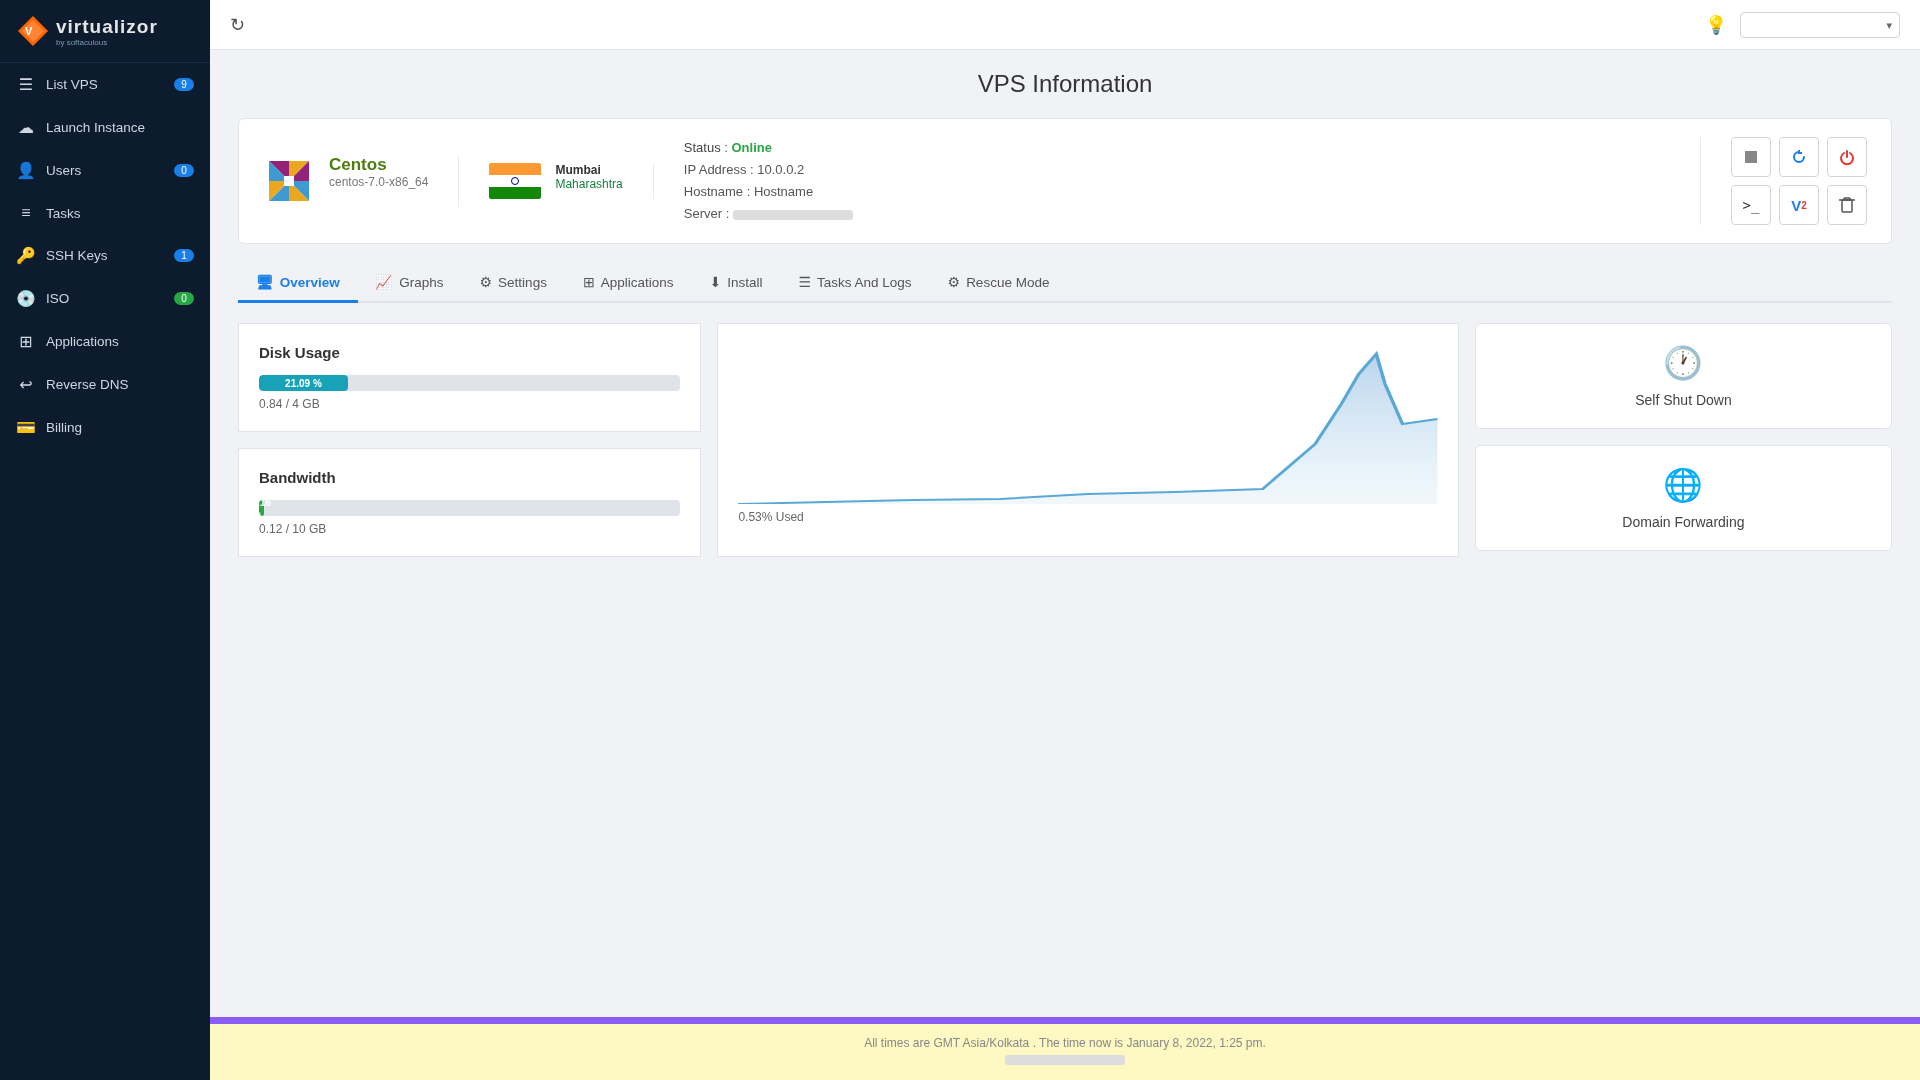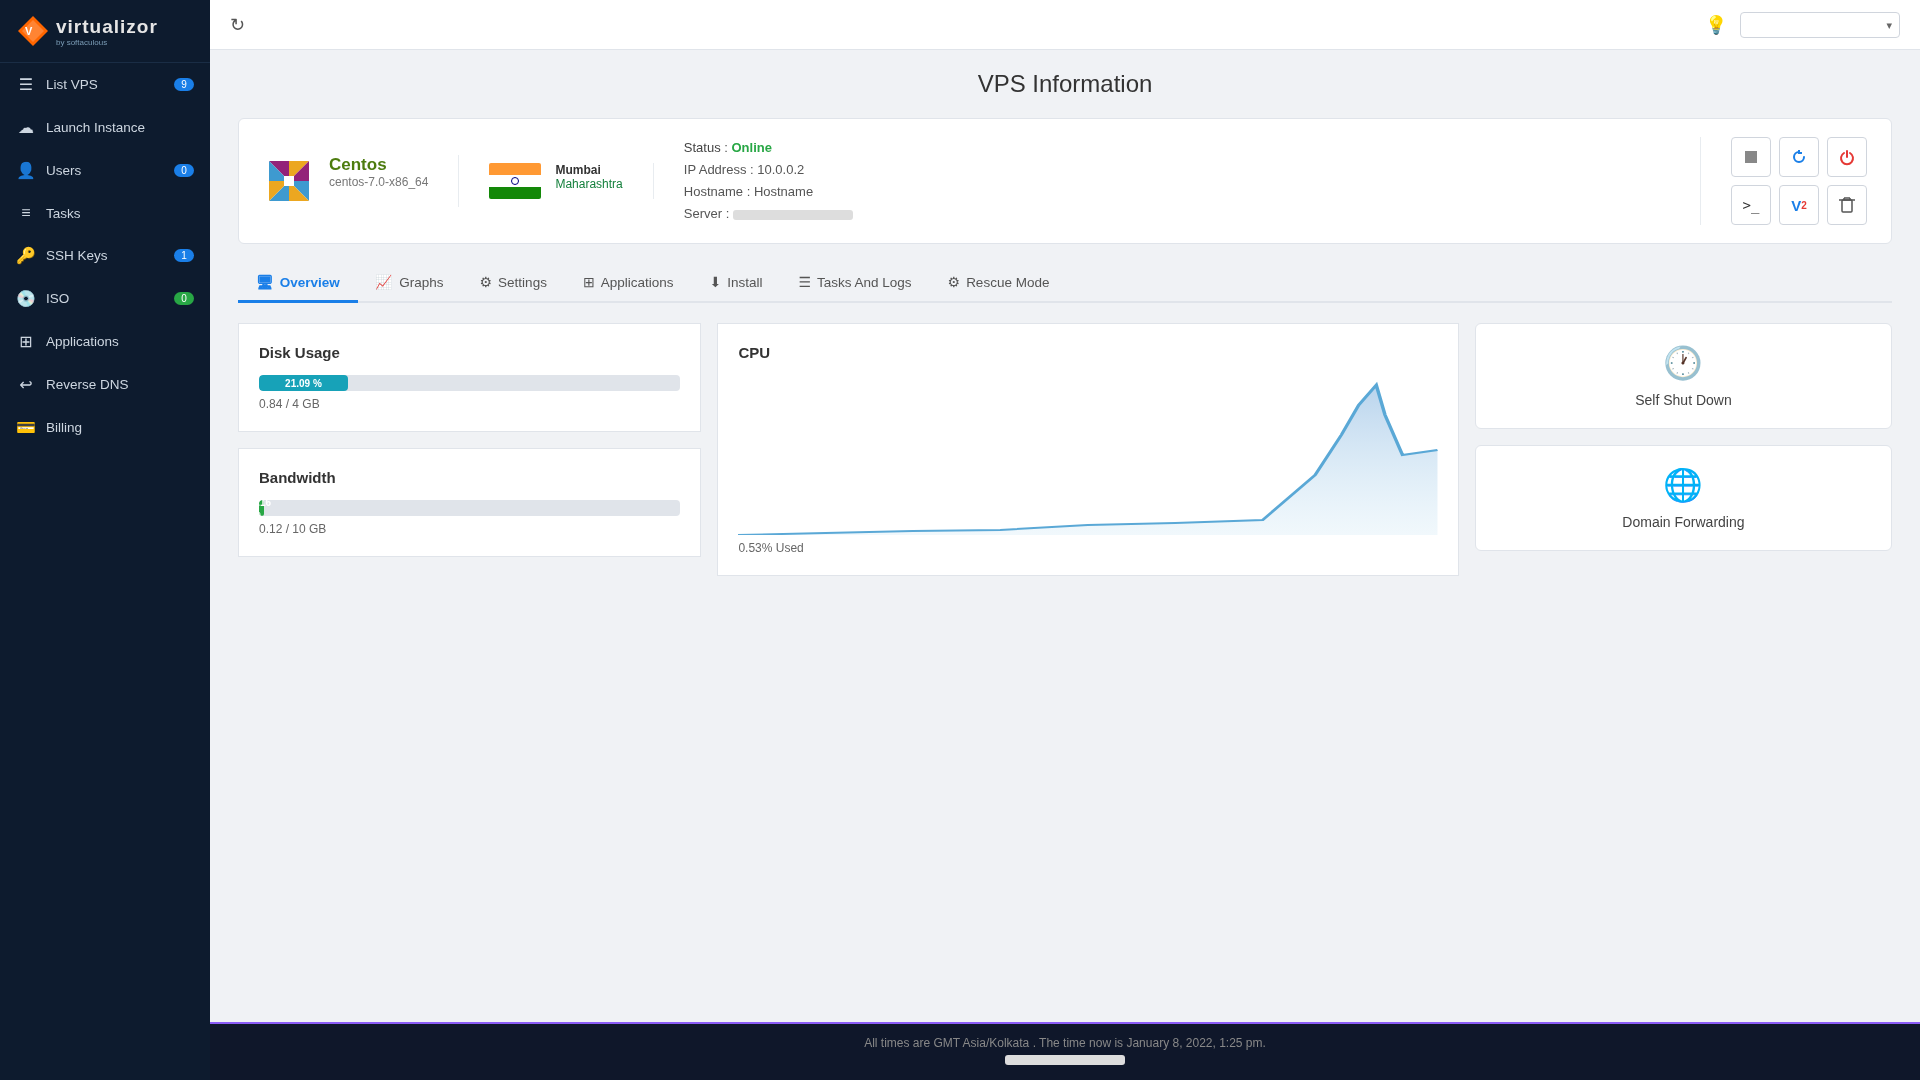--- a/index.html
+++ b/index.html
@@ -232,22 +232,22 @@
       justify-content: center;
       gap: 10px;
       min-height: 100px;
       cursor: pointer;
     }
     .utility-panel .util-icon { font-size: 32px; color: #666; }
     .utility-panel .util-label { font-size: 14px; color: #444; font-weight: 500; text-align: center; }
 
     
     #footer {
-      background: #0f172a;
-      border-top: 2px solid #8b5cf6;
+      background: #fef9c3;
+      border-top: 7px solid #8b5cf6;
       padding: 12px 28px;
       text-align: center;
       font-size: 12px;
       color: #888;
     }
 
     
     .cpu-svg { width: 100%; height: 160px; }
   </style>
 </head>
@@ -488,21 +488,20 @@
           <div class="progress-bar-wrap">
             <div class="progress-bar green" id="bandwidth-bar" style="width: 1.16%;">
               <span>1.16 %</span>
             </div>
           </div>
           <div class="progress-label">0.12 / 10 GB</div>
         </div>
       </div>
 
       <div class="panel" style="display:flex;flex-direction:column;">
-        <div class="panel-title">CPU</div>
         <div class="cpu-chart-wrap">
           <svg class="cpu-svg" viewBox="0 0 400 160" preserveAspectRatio="none">
 
             <defs>
               <linearGradient id="cpuGrad" x1="0" y1="0" x2="0" y2="1">
                 <stop offset="0%" stop-color="#a8c9e8" stop-opacity="0.8"></stop>
                 <stop offset="100%" stop-color="#d0e8f5" stop-opacity="0.3"></stop>
               </linearGradient>
             </defs>
 

